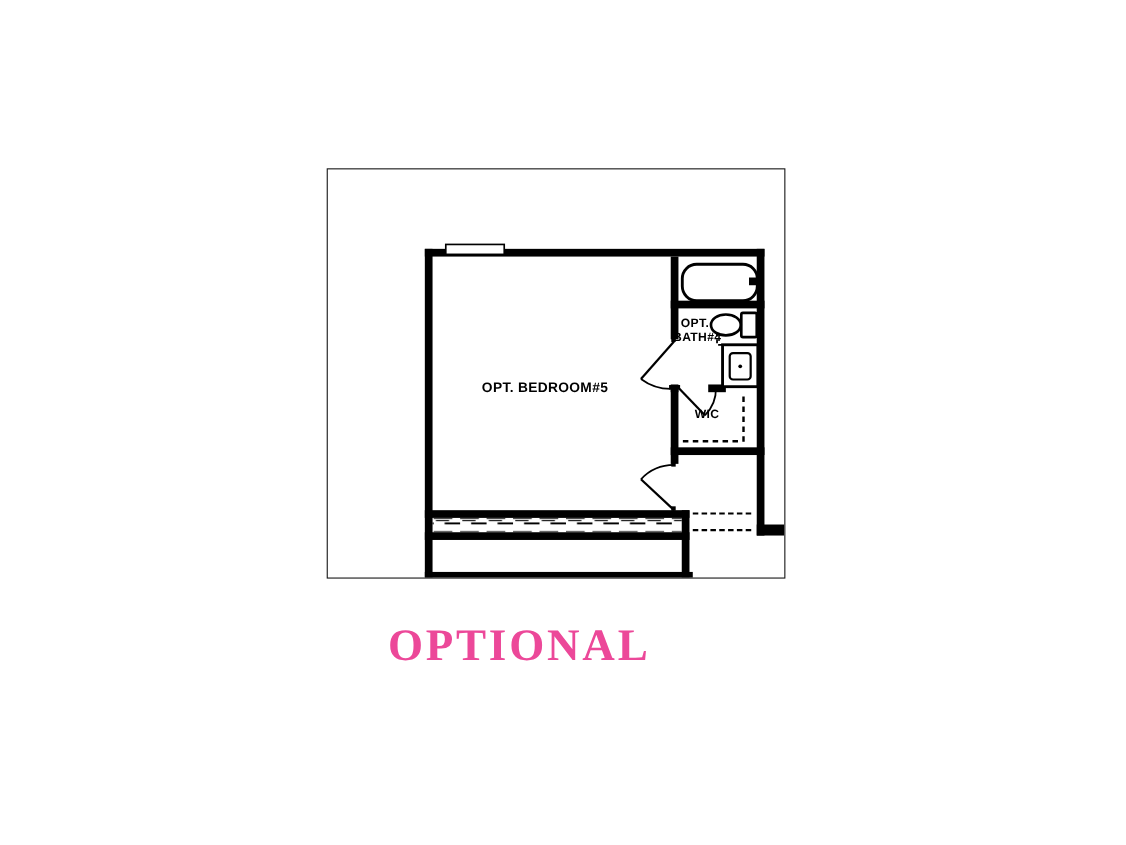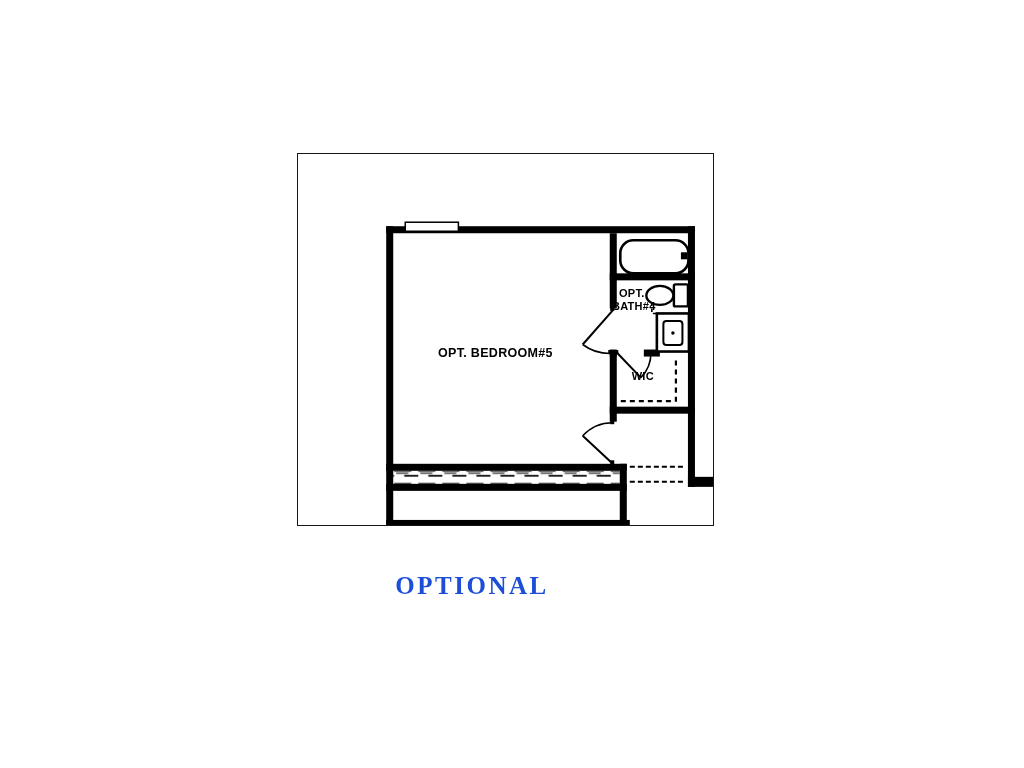--- a/index.html
+++ b/index.html
@@ -18,21 +18,21 @@
   .doorarc { fill:none; stroke:#000; stroke-width:1.6; }
   .hinge { fill:#000; }
   .dashline { fill:none; stroke:#000; }
   .plan-label {
     font-family:"Liberation Sans", sans-serif; font-weight:bold; fill:#000;
     letter-spacing:0.3px;
   }
   .caption {
     position:absolute; left:0; top:566px; width:944px; text-align:center;
     font-family:"Liberation Serif", serif; font-weight:bold;
-    font-size:25px; line-height:40px; letter-spacing:2.5px; color:#1d4ed8;
+    font-size:41px; line-height:40px; letter-spacing:2.5px; color:#ec4899;
   }
   .caption div { white-space:nowrap; }
 </style>
 </head>
 <body>
 
 <div class="canvas">
 
   <div class="plan-frame">
     <svg viewBox="0 0 414 370" aria-hidden="true">

